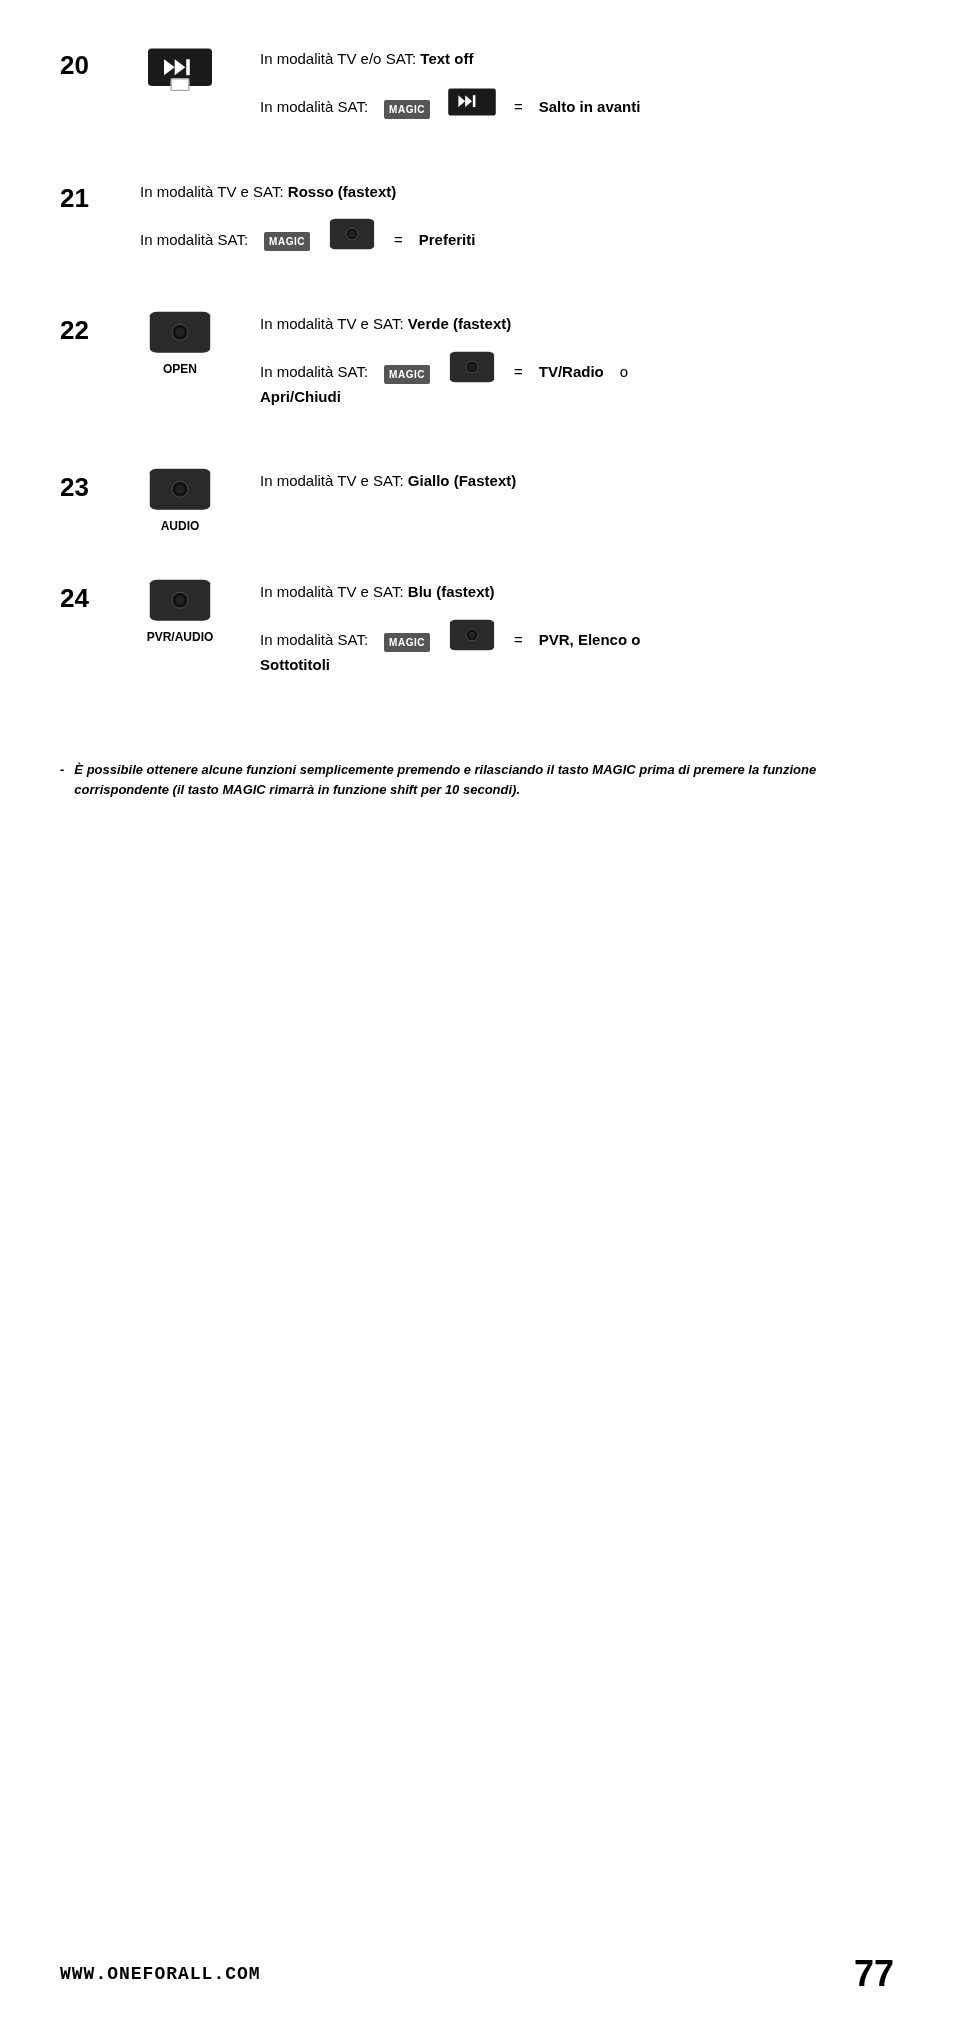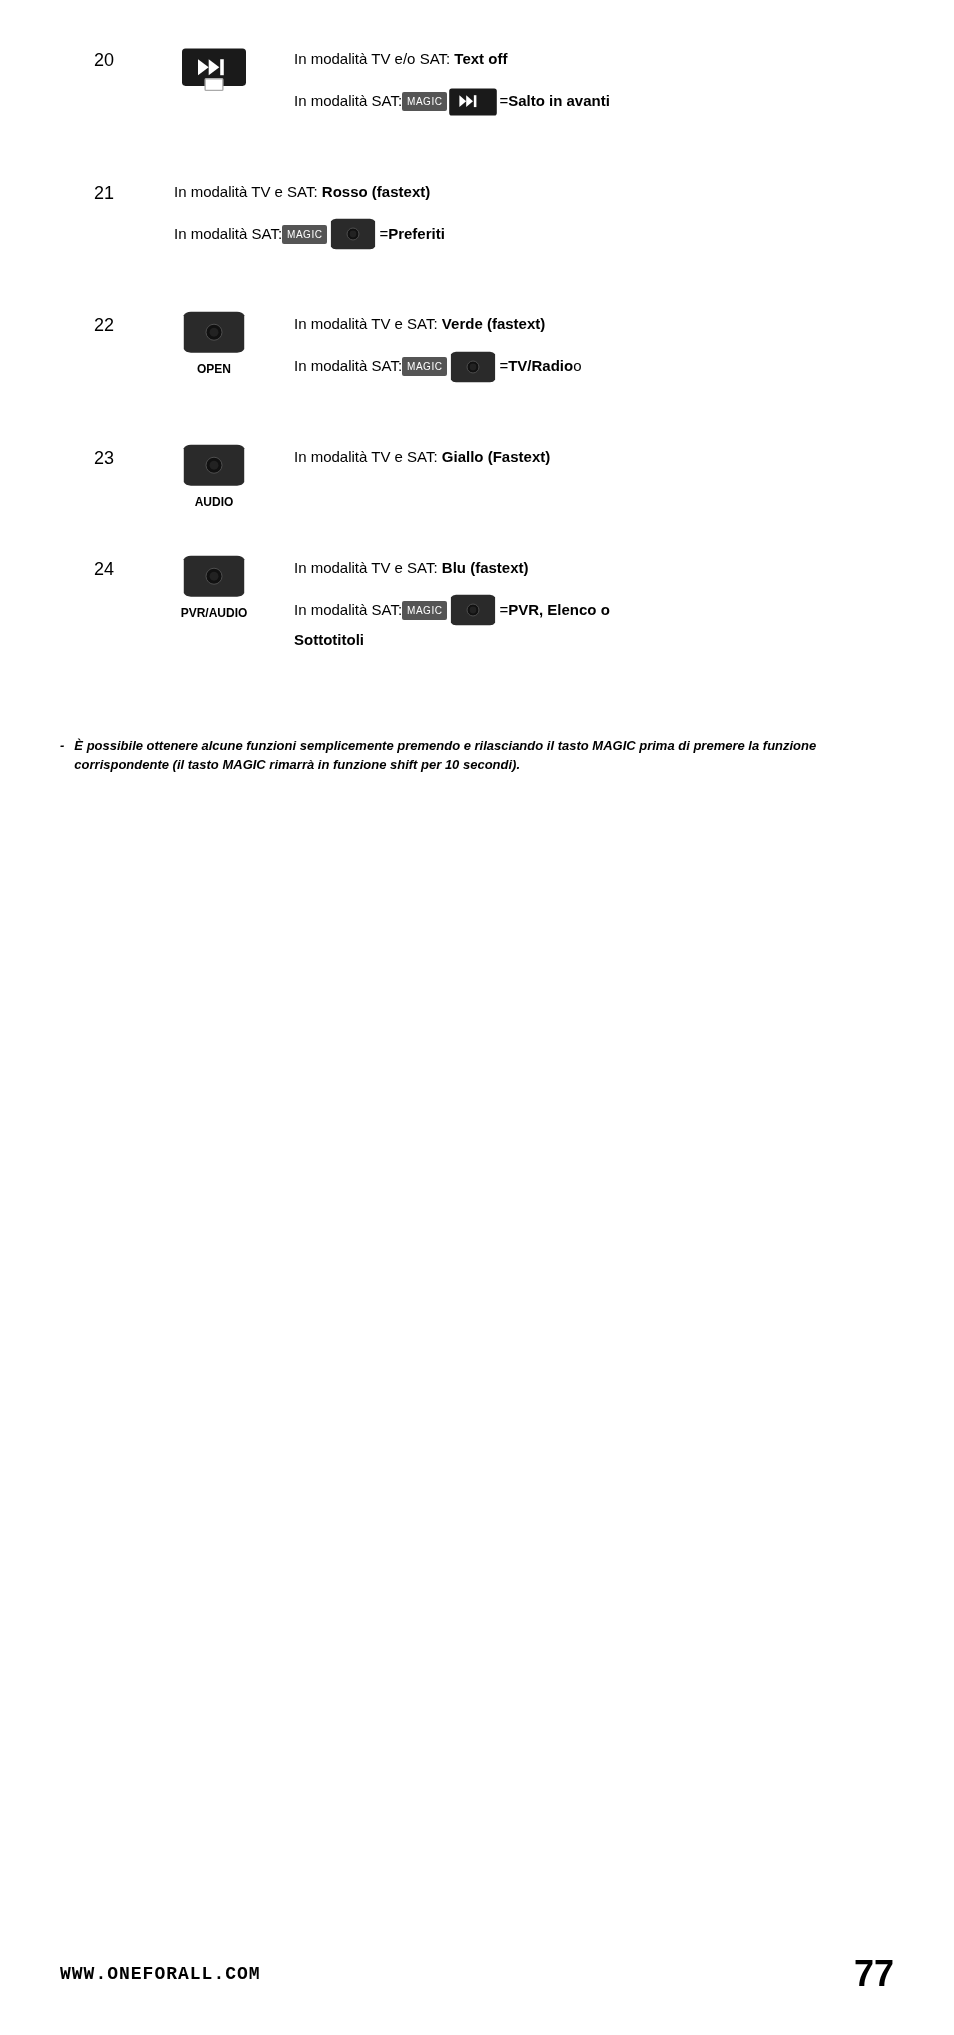--- a/index.html
+++ b/index.html
@@ -14,26 +14,25 @@
       padding: 40px 60px 40px 60px;
     }
 
     .entry {
       display: flex;
       align-items: flex-start;
       margin-bottom: 40px;
     }
 
     .entry-number {
-      font-size: 18px;
-      font-weight: normal;
+      font-size: 26px;
+      font-weight: bold;
       width: 60px;
       flex-shrink: 0;
       padding-top: 10px;
-      margin-left: 34px;
     }
 
     .entry-icon-block {
       width: 120px;
       flex-shrink: 0;
       display: flex;
       flex-direction: column;
       align-items: center;
       padding-top: 5px;
     }
@@ -48,22 +47,22 @@
       margin-bottom: 14px;
       line-height: 1.5;
     }
 
     .entry-line .bold {
       font-weight: bold;
     }
 
     .inline-row {
       display: flex;
-      align-items: center;
-      gap: 0;
+      align-items: flex-end;
+      gap: 16px;
       flex-wrap: wrap;
     }
 
     
     .btn-icon {
       position: relative;
       width: 72px;
       height: 48px;
     }
 
@@ -79,21 +78,21 @@
       margin-top: 4px;
       text-align: center;
     }
 
     
     .magic-badge {
       display: inline-block;
       background: #555;
       color: #fff;
       font-size: 10px;
-      font-weight: normal;
+      font-weight: bold;
       padding: 2px 5px;
       border-radius: 2px;
       letter-spacing: 0.5px;
     }
 
     
     .btn-icon-sm {
       display: inline-block;
       width: 52px;
       height: 34px;
@@ -213,20 +212,21 @@
             <span class="magic-badge">MAGIC</span>
             <span class="btn-icon-sm"><svg viewBox="0 0 60 40" xmlns="http://www.w3.org/2000/svg">
       <path d="M4,5 Q6,2 10,2 L50,2 Q54,2 56,5 L56,35 Q54,38 50,38 L10,38 Q6,38 4,35 Z" fill="#2a2a2a"></path>
       <circle cx="30" cy="20" r="7" fill="#111" stroke="#555" stroke-width="1"></circle>
       <circle cx="30" cy="20" r="4" fill="#222"></circle>
     </svg></span>
             <span> = </span>
             <span class="bold">TV/Radio</span>
             <span> o</span>
           </div>
+          <div style="padding-left: 0; margin-top:2px;"><span class="bold">Apri/Chiudi</span></div>
         </div>
       </div>
     </div>
     <div class="entry">
       <div class="entry-number">23</div>
       <div class="entry-icon-block">
         <div class="btn-icon"><svg viewBox="0 0 80 54" xmlns="http://www.w3.org/2000/svg">
       <path d="M6,6 Q8,2 14,2 L66,2 Q72,2 74,6 L74,44 Q72,48 66,48 L14,48 Q8,48 6,44 Z" fill="#2a2a2a"></path>
       <circle cx="40" cy="25" r="9" fill="#111" stroke="#555" stroke-width="1"></circle>
       <circle cx="40" cy="25" r="5" fill="#222"></circle>

